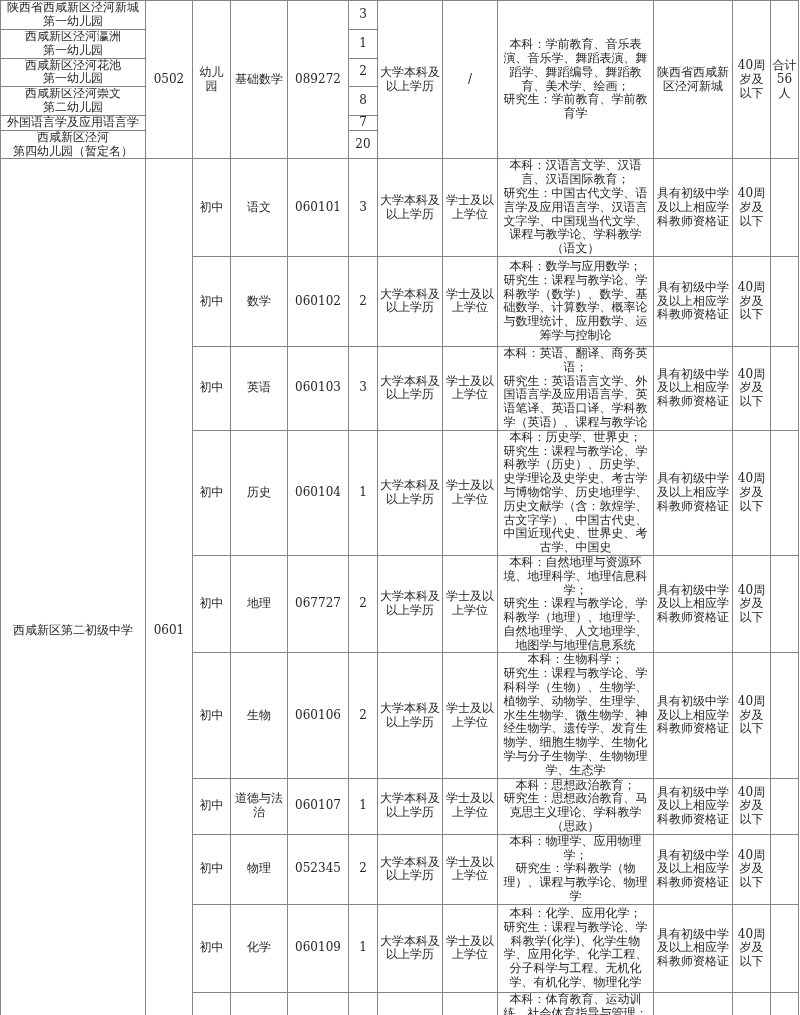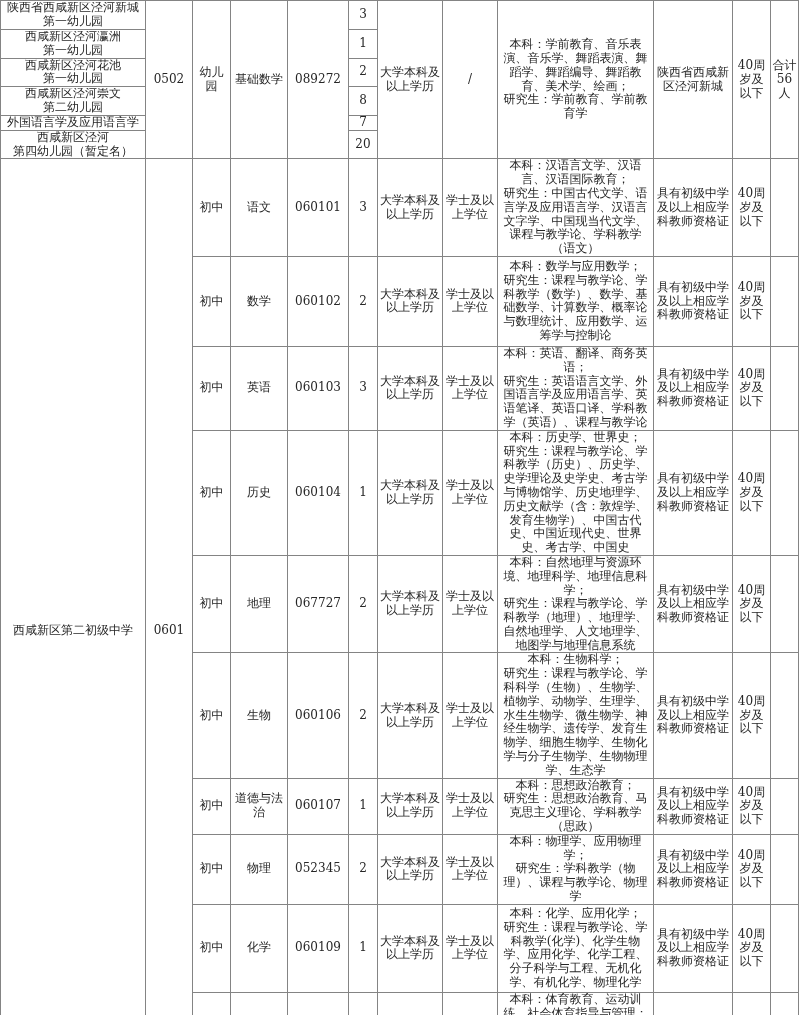--- a/index.html
+++ b/index.html
@@ -125,21 +125,21 @@
   <td></td>
 </tr>
 <tr style="height:115px">
   <td>初中</td>
   <td>历史</td>
   <td>060104</td>
   <td>1</td>
   <td>大学本科及以上学历</td>
   <td>学士及以上学位</td>
   <td class="major">本科：历史学、世界史；
-研究生：课程与教学论、学科教学（历史）、历史学、史学理论及史学史、考古学与博物馆学、历史地理学、历史文献学（含：敦煌学、发育生物学）、中国古代史、中国近现代史、世界史、考古学、中国史</td>
+研究生：课程与教学论、学科教学（历史）、历史学、史学理论及史学史、考古学与博物馆学、历史地理学、历史文献学（含：敦煌学、古文字学）、中国古代史、中国近现代史、世界史、考古学、中国史</td>
   <td>具有初级中学及以上相应学科教师资格证</td>
   <td>40周岁及以下</td>
   <td></td>
 </tr>
 <tr style="height:92px">
   <td>初中</td>
   <td>地理</td>
   <td>067727</td>
   <td>2</td>
   <td>大学本科及以上学历</td>

